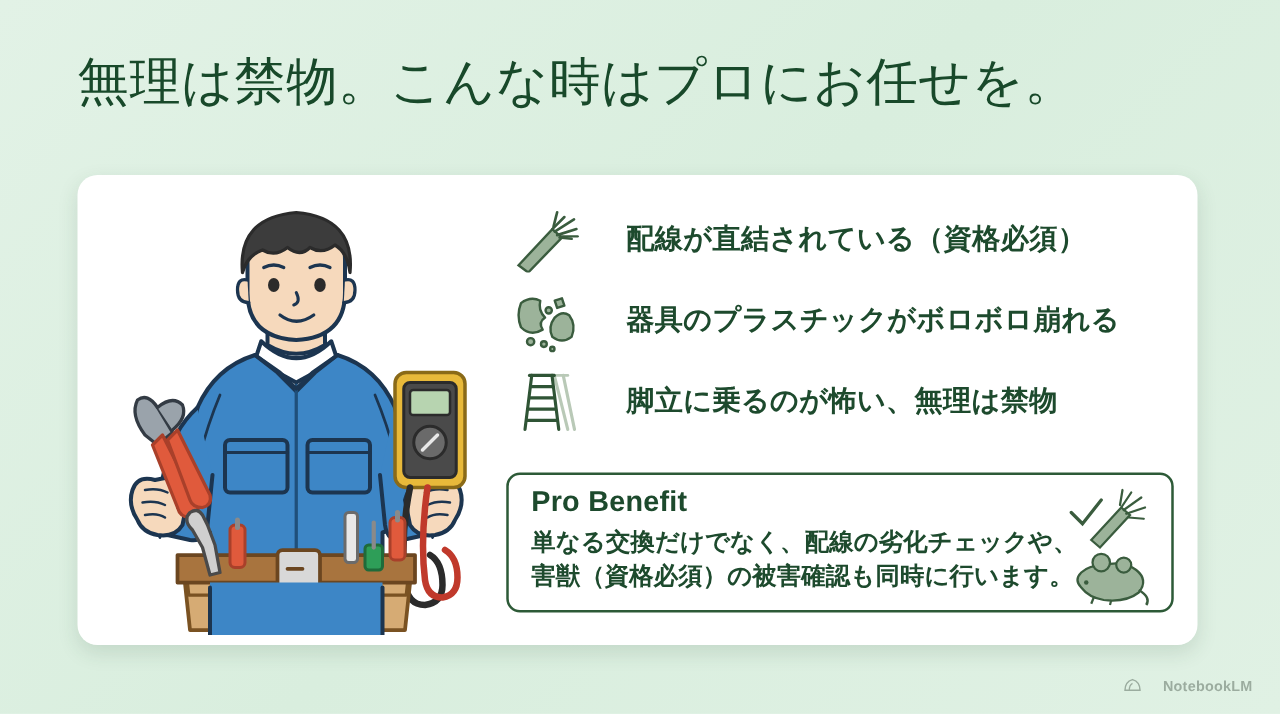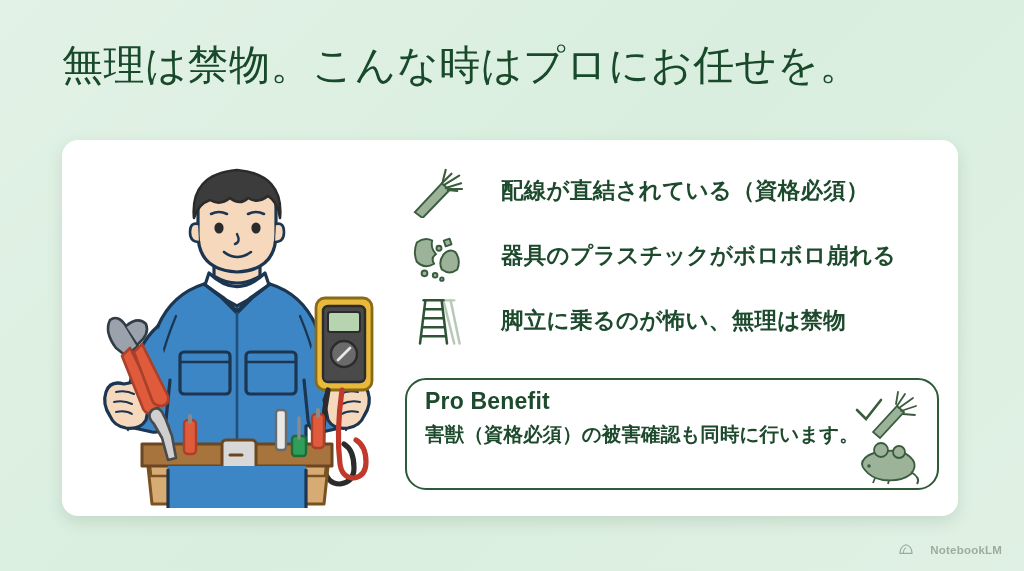--- a/index.html
+++ b/index.html
@@ -81,21 +81,21 @@
     white-space: nowrap;
   }
   
   #pro-box {
     position: absolute;
     left: 343px;
     top: 238px;
     width: 534px;
     height: 112px;
     border: 2.5px solid #2d5a37;
-    border-radius: 21px;
+    border-radius: 11px;
     background: #ffffff;
     box-sizing: border-box;
   }
   #pro-title {
     position: absolute;
     left: 18px;
     top: 8px;
     font-size: 23px;
     font-weight: bold;
     color: #1d4a2d;
@@ -318,20 +318,21 @@
             </g>
           </svg>
         </span>
         <span class="bullet-text">脚立に乗るのが怖い、無理は禁物</span>
       </div>
     </div>
 
     <div id="pro-box">
       <div id="pro-title">Pro Benefit</div>
       <div id="pro-body">
+        <div>単なる交換だけでなく、配線の劣化チェックや、</div>
         <div>害獣（資格必須）の被害確認も同時に行います。</div>
       </div>
       <div id="pro-icons">
         <svg viewBox="0 0 78 100" width="78" height="100" aria-hidden="true">
 
           <g fill="none" stroke="#3a5c3e" stroke-width="2.6" stroke-linecap="round">
             <path d="M6 24 L15 33 L30 14"></path>
           </g>
 
           <g stroke="#3a5c3e" stroke-width="1.8" stroke-linecap="round" fill="none">

